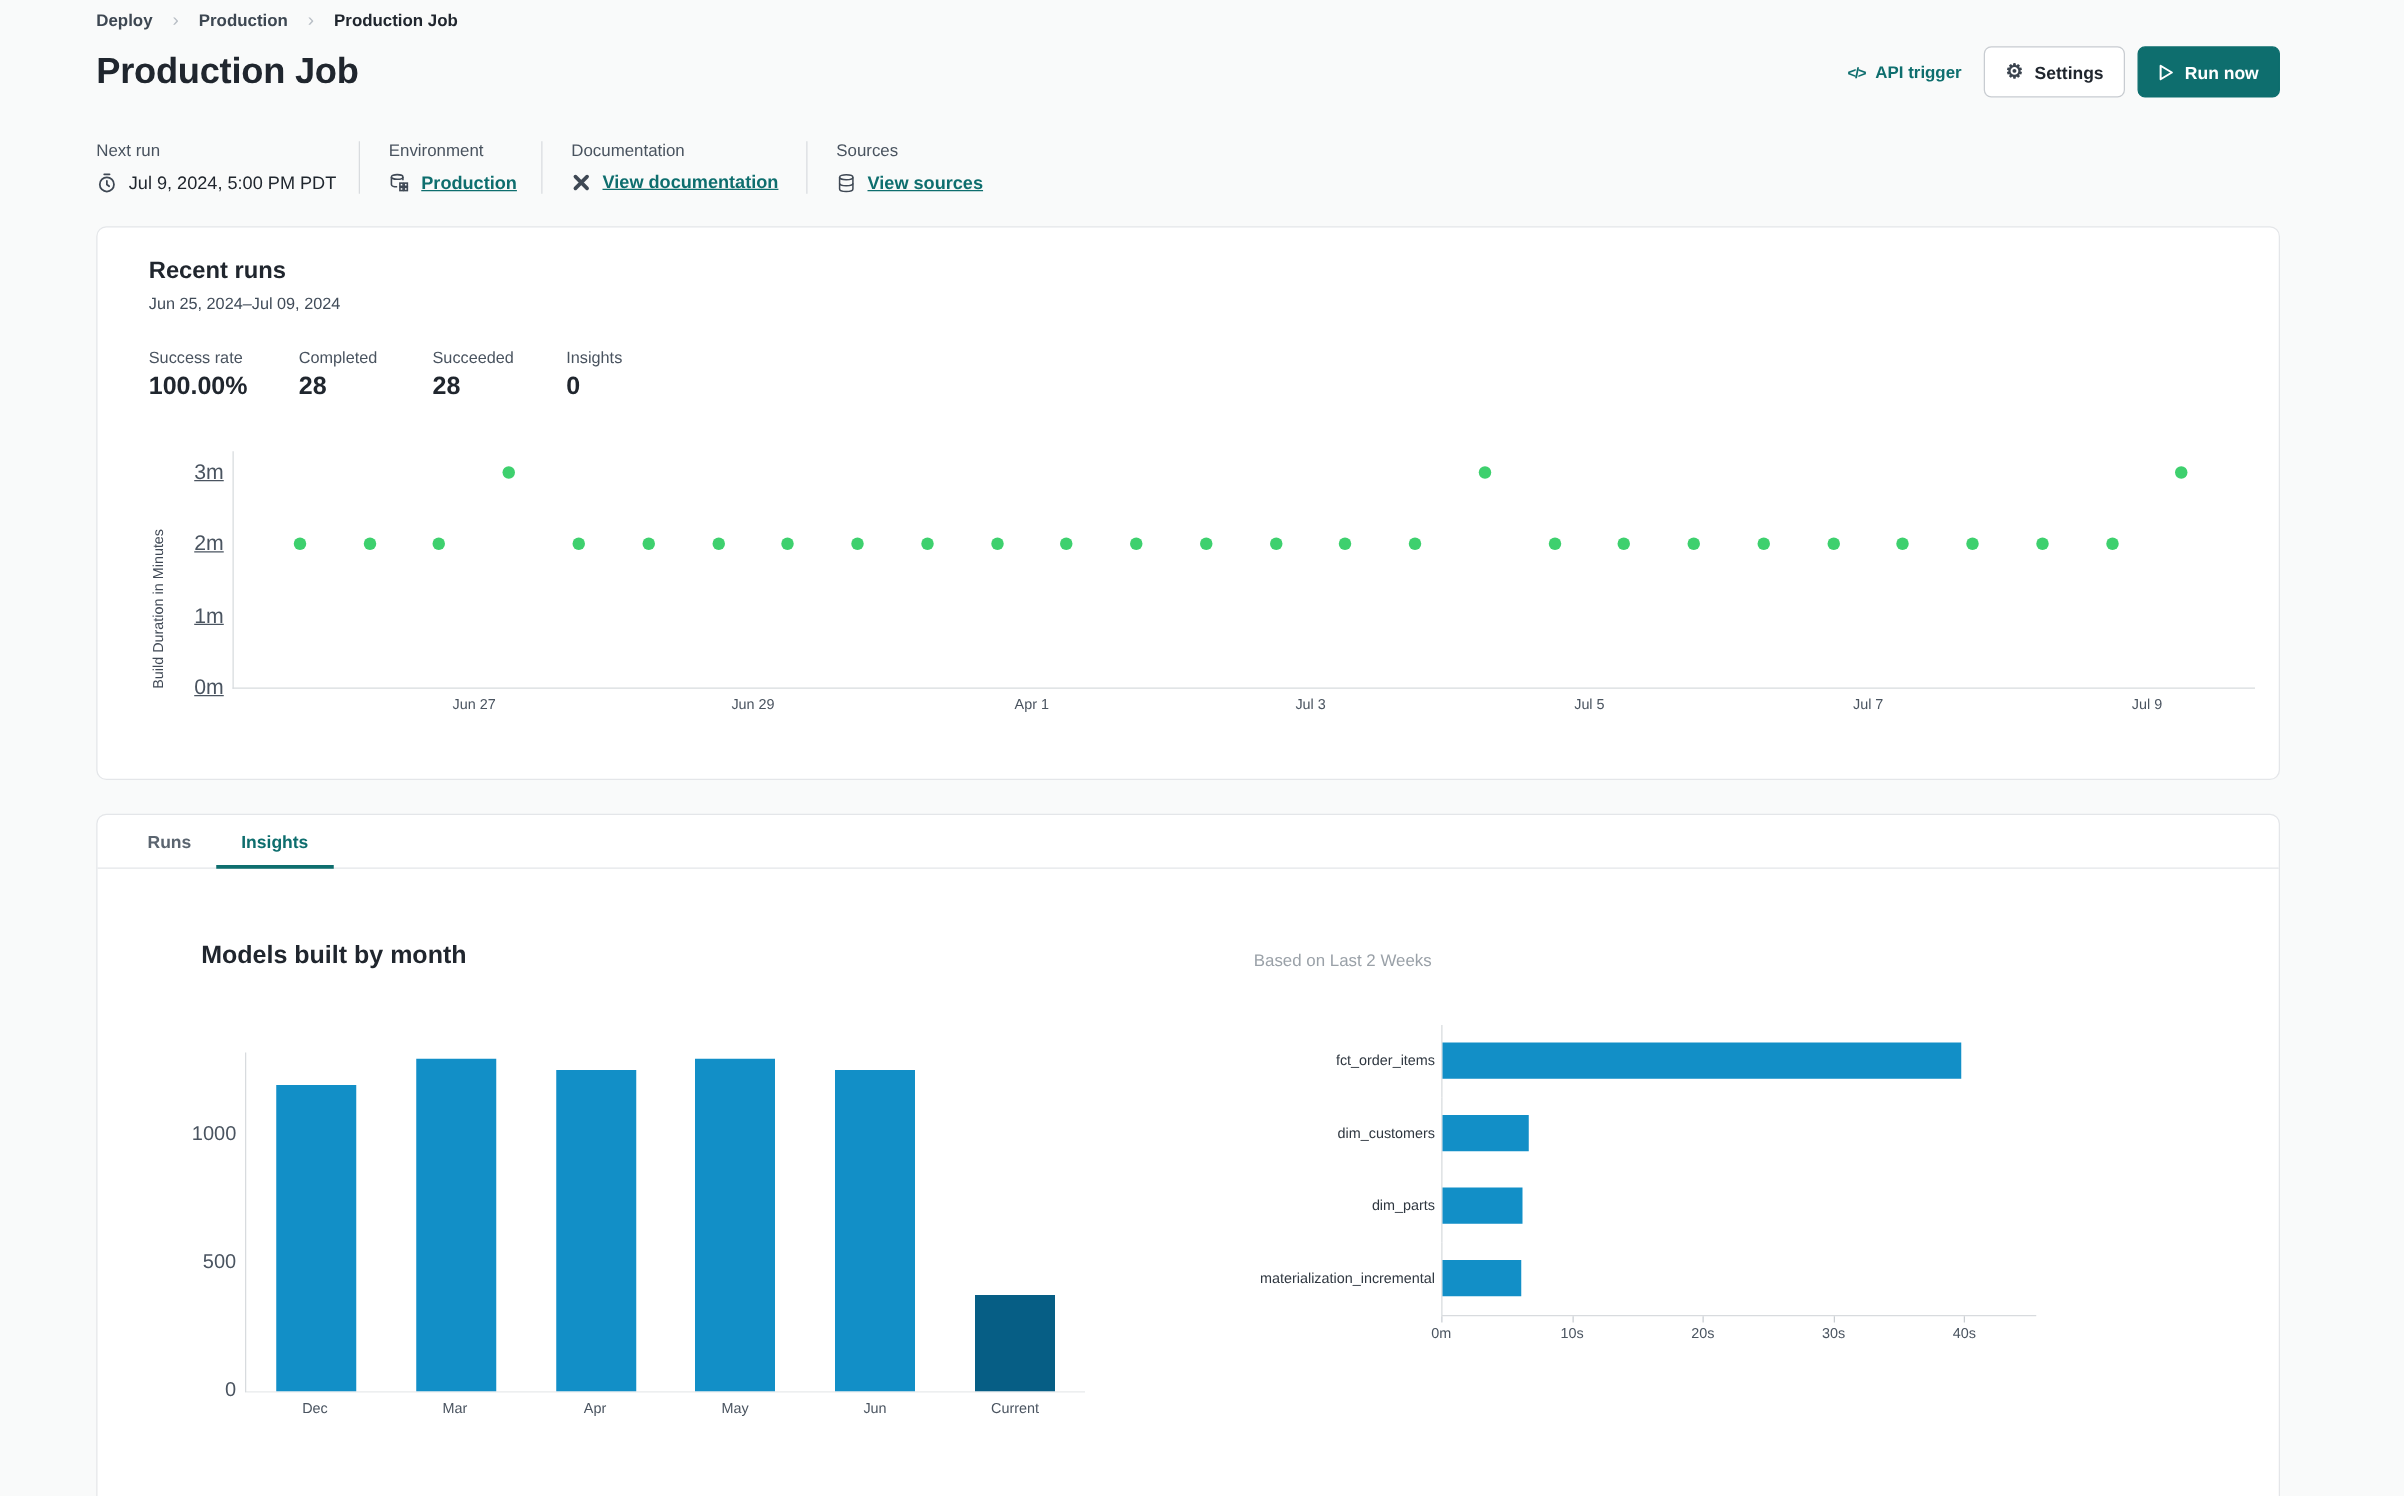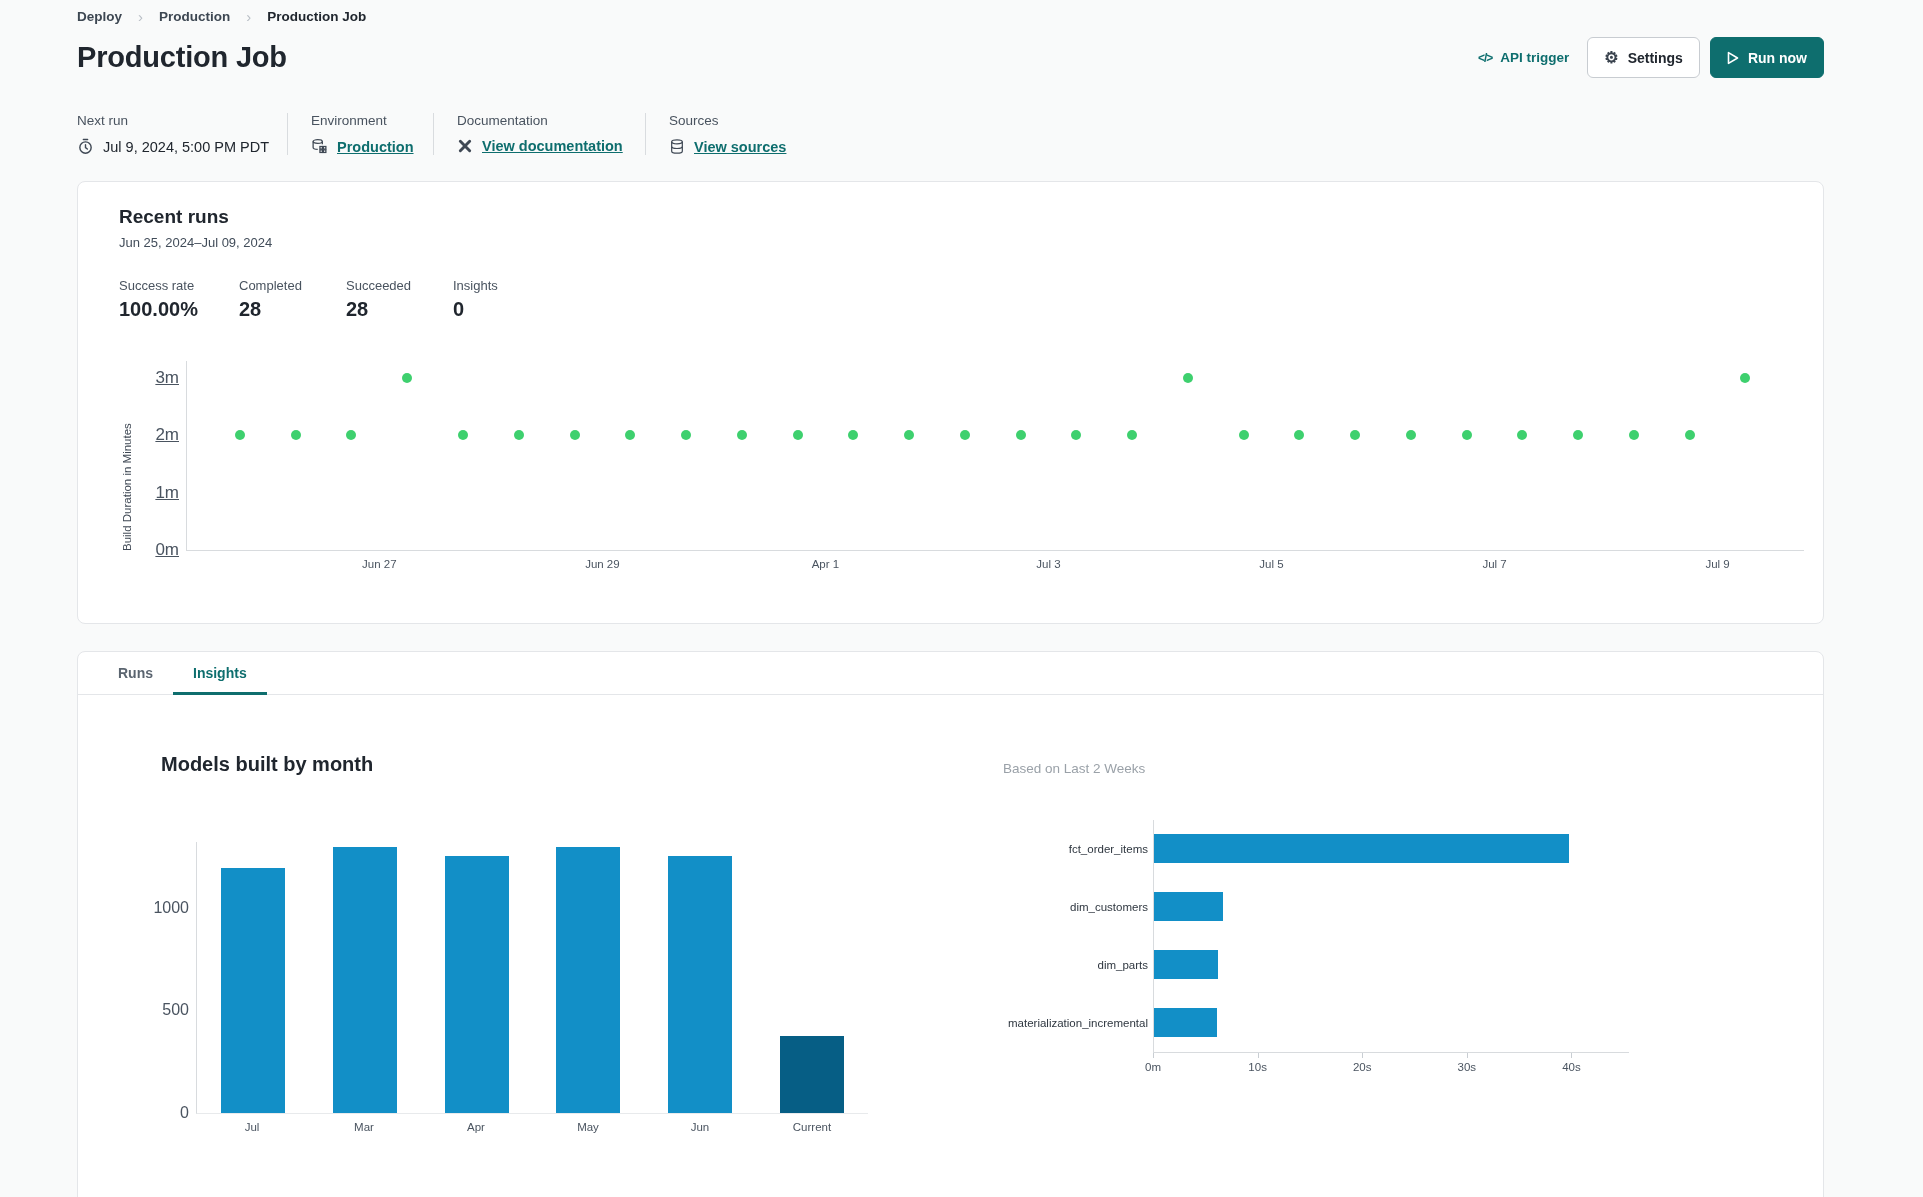--- a/index.html
+++ b/index.html
@@ -275,21 +275,21 @@
               </div>
               <div class="bar-slot">
                 <div class="bar-col" style="height: 77px; background: rgb(6, 94, 133);"></div>
               </div>
             </div>
         <div class="bar-ytick" style="bottom: 0%;">0</div>
             <div class="bar-ytick" style="bottom: 37.8788%;">500</div>
             <div class="bar-ytick" style="bottom: 75.7576%;">1000</div>
           </div>
         <div class="bar-labels" id="bar-labels">
-            <div class="bar-xlabel">Jul</div>
+            <div class="bar-xlabel">Dec</div>
             <div class="bar-xlabel">Mar</div>
             <div class="bar-xlabel">Apr</div>
             <div class="bar-xlabel">May</div>
             <div class="bar-xlabel">Jun</div>
             <div class="bar-xlabel">Current</div>
           </div>
       </div>
       <div class="chart-right">
         <div class="chart-subtitle">Based on Last 2 Weeks</div>
         <div class="hbar">

